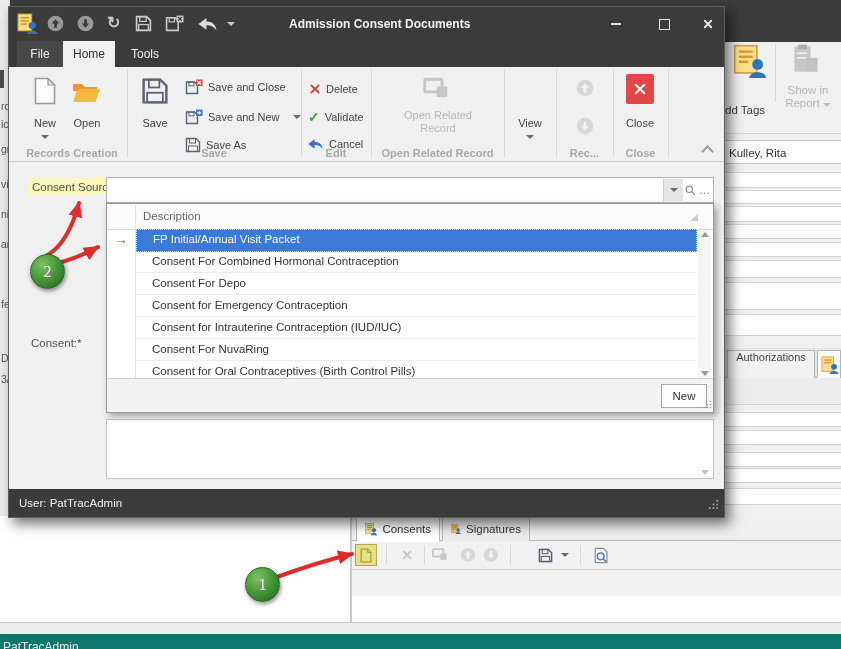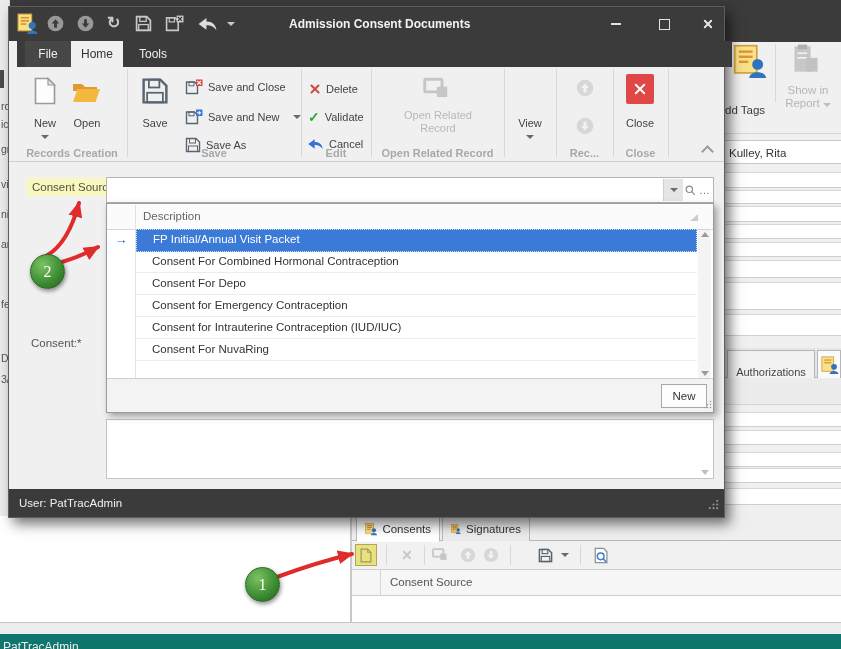--- a/index.html
+++ b/index.html
@@ -21,21 +21,21 @@
   .frag{position:absolute;left:1px;color:#555;font-size:10.5px;white-space:nowrap;}
   .bg-right{left:723px;top:0;width:118px;height:516px;background:#f0f0f0;overflow:hidden;}
   .fieldbar{position:absolute;left:0;width:118px;background:#fff;border-top:1px solid #d6d6d6;border-bottom:1px solid #cfcfcf;}
   
   .dialog{left:8px;top:6px;width:715px;height:510px;background:#f0f0f0;border:1px solid #5e5e5e;
           box-shadow:5px 6px 12px rgba(0,0,0,.55);z-index:20;}
   .titlebar{position:absolute;left:0;top:0;width:100%;height:34px;background:#3b3b3b;}
   .qat{position:absolute;top:8px;}
   .dlg-title{position:absolute;left:280px;top:10px;color:#f2f2f2;font-weight:bold;font-size:12px;}
   .winbtn{position:absolute;top:7px;width:22px;height:20px;display:flex;align-items:center;justify-content:center;color:#e3e3e3;}
-  .tabrow{position:absolute;left:0;top:34px;width:100%;height:26px;background:#3b3b3b;margin-left:8px;}
+  .tabrow{position:absolute;left:0;top:34px;width:100%;height:26px;background:#3b3b3b;}
   .rtab{position:absolute;top:0;height:26px;display:flex;align-items:center;justify-content:center;
         color:#f0f0f0;font-size:12px;}
   .rtab.active{background:#f0f0f0;color:#333;}
   .ribbon{position:absolute;left:0;top:60px;width:100%;height:94px;background:#f0f0f0;border-bottom:1px solid #cfcfcf;}
   .grouplabel{position:absolute;top:80px;font-weight:bold;color:#a8a8a8;font-size:11px;text-align:center;}
   .rb-label{position:absolute;text-align:center;color:#444;font-size:11px;}
   .rb-small{position:absolute;height:20px;display:flex;align-items:center;gap:5px;color:#444;}
   .disabledtxt{color:#b8b8b8;}
   
   .hl-label{position:absolute;background:#f9f7c0;padding:3px 5px;color:#5a5a00;color:#55533a;font-size:11.5px;}
@@ -134,21 +134,21 @@
       <div class="fieldbar" style="top:172px;height:14px;"></div>
       <div class="fieldbar" style="top:190px;height:12px;"></div>
       <div class="fieldbar" style="top:206px;height:14px;"></div>
       <div class="fieldbar" style="top:224px;height:13px;"></div>
       <div class="fieldbar" style="top:242px;height:13px;"></div>
       <div class="fieldbar" style="top:260px;height:16px;"></div>
       <div class="fieldbar" style="top:282px;height:26px;"></div>
       <div class="fieldbar" style="top:314px;height:20px;"></div>
     </div>
     <div class="abs" style="left:0;top:348px;width:118px;height:30px;background:#e6e6e6;border-bottom:1px solid #b9b9b9;box-sizing:border-box;"></div>
-    <div class="abs" style="left:4px;top:350px;width:88px;height:28px;background:#f2f2f2;border:1px solid #b5b5b5;border-bottom:none;box-sizing:border-box;display:flex;align-items:flex-end;justify-content:center;color:#444;">
+    <div class="abs" style="left:4px;top:350px;width:88px;height:28px;background:#f2f2f2;border:1px solid #b5b5b5;border-bottom:none;box-sizing:border-box;display:flex;align-items:flex-start;justify-content:center;color:#444;">
       <span>Authorizations</span>
     </div>
     <div class="abs" style="left:94px;top:350px;width:24px;height:28px;background:#fafafa;border:1px solid #b5b5b5;border-bottom:none;box-sizing:border-box;display:flex;align-items:center;">
       <svg width="18" height="18" viewBox="0 0 20 20" style="margin-left:3px;">
           <rect x="1" y="1" width="13" height="16" fill="#fbe08a" stroke="#cfa43c"></rect>
           <g stroke="#d9952e" stroke-width="1.4">
             <line x1="3.5" y1="4.5" x2="11.5" y2="4.5"></line>
             <line x1="3.5" y1="7.5" x2="11.5" y2="7.5"></line>
           </g>
           <circle cx="14.5" cy="12" r="3.2" fill="#2f74c0"></circle>
@@ -240,24 +240,20 @@
       <div class="vsep" style="left:228px;top:4px;height:20px;"></div>
       <div class="tbbtn" style="left:238px;">
         <svg width="15" height="17" viewBox="0 0 18 20">
             <path d="M1.5 1.5 h10 l4 4 v13 h-14 z" fill="#fff" stroke="#8f8f8f" stroke-width="1.5"></path>
             <circle cx="8" cy="11" r="4" fill="none" stroke="#3a7bd5" stroke-width="1.8"></circle>
             <line x1="11" y1="14" x2="14.5" y2="17.5" stroke="#3a7bd5" stroke-width="1.8"></line>
           </svg>
       </div>
     </div>
 
-    <div class="abs" style="left:0;top:56px;width:489px;height:26px;background:#f6f6f6;border-bottom:1px solid #cfcfcf;box-sizing:border-box;">
-      <div class="abs" style="left:0;top:0;width:28px;height:25px;border-right:1px solid #d5d5d5;"></div>
-      <span class="abs" style="left:38px;top:6px;color:#555;font-size:11.5px;">Consent Source</span>
-    </div>
     <div class="abs" style="left:0;top:82px;width:489px;height:26px;background:#fff;"></div>
   </div>
 
   <div class="abs band"></div>
   <div class="abs botdark">
     <span class="abs" style="left:3px;top:6px;font-size:12px;">PatTracAdmin</span>
   </div>
 
   <div class="abs dialog">
 
@@ -492,20 +488,24 @@
         <span class="gut"></span>
         <span class="txt">Consent for Emergency Contraception</span>
       </div>
       <div class="ddrow" style="top:113px;">
         <span class="gut"></span>
         <span class="txt">Consent for Intrauterine Contraception (IUD/IUC)</span>
       </div>
       <div class="ddrow" style="top:135px;">
         <span class="gut"></span>
         <span class="txt">Consent For NuvaRing</span>
+      </div>
+      <div class="ddrow" style="top:157px;">
+        <span class="gut"></span>
+        <span class="txt">Consent for Oral Contraceptives (Birth Control Pills)</span>
       </div>
 
       <div class="scrl" style="top:26px;height:148px;">
         <div class="tri-up" style="margin:2px auto 0;"></div>
         <div class="tri-dn" style="margin:134px auto 0;"></div>
       </div>
 
       <div class="dd-footer">
         <div class="btn-new">
           <span>New</span>

